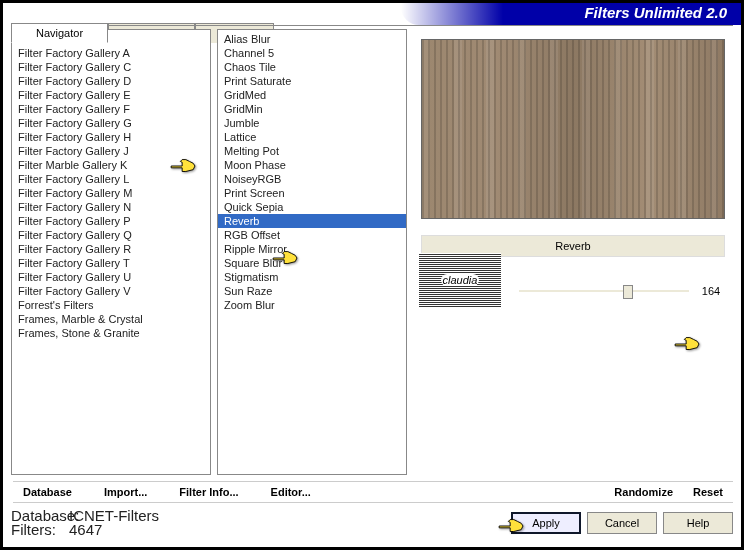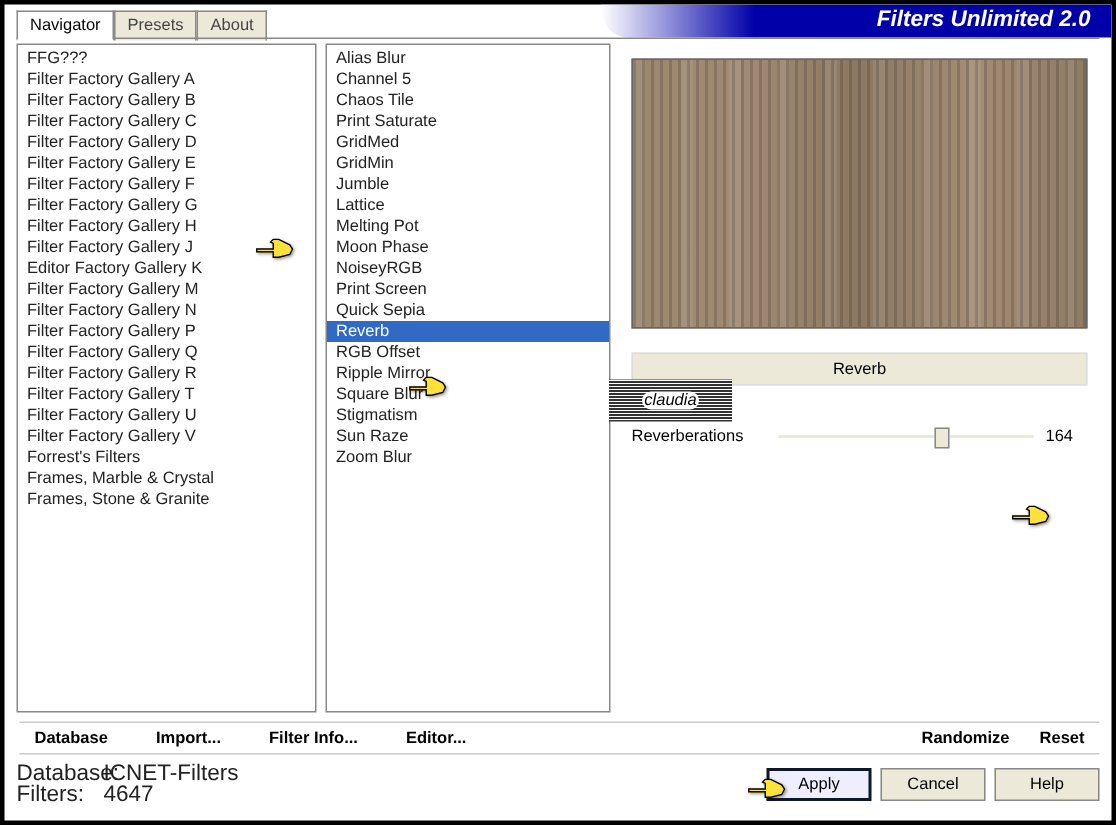--- a/index.html
+++ b/index.html
@@ -1,43 +1,43 @@
 <!DOCTYPE html>
 <html><head>
 <meta charset="utf-8">
 <style>
 * { box-sizing: border-box; margin: 0; padding: 0; }
 body { font-family: Tahoma, Arial, sans-serif; font-size: 11px; background: #fff; width: 744px; height: 550px; overflow: hidden; border: 3px solid #000; position: relative; }
 .title-bar { position: absolute; top: 0; right: 0; height: 22px; width: 340px; background: linear-gradient(90deg, #fff 0%, #0000a8 30%, #0000a8 100%); color: #fff; font-weight: bold; font-style: italic; font-size: 15px; text-align: right; padding-right: 14px; line-height: 20px; border-bottom-left-radius: 18px; }
 .tabs { position: absolute; top: 4px; left: 8px; display: flex; }
-.tab { padding: 3px 8px; border: 1px solid #888; border-bottom: none; background: #ece9d8; color: #444; cursor: pointer; margin-right: 0; position: relative; }
+.tab { padding: 3px 24px; border: 1px solid #888; border-bottom: none; background: #ece9d8; color: #444; cursor: pointer; margin-right: 0; position: relative; margin-top: 16px; }
 .tab.active { background: #fff; color: #000; z-index: 2; border-bottom: 1px solid #fff; }
 .tab-line { position: absolute; top: 22px; left: 8px; right: 8px; height: 1px; background: #888; }
 .panels { position: absolute; top: 26px; left: 8px; right: 8px; bottom: 72px; display: flex; gap: 6px; }
 .listbox { border: 1px solid #888; background: #fff; overflow-y: scroll; padding: 2px 0; }
 .listbox::-webkit-scrollbar { width: 16px; }
 .listbox::-webkit-scrollbar-track { background: #ece9d8; border-left: 1px solid #ccc; }
 .listbox::-webkit-scrollbar-thumb { background: #cdc7b8; border: 1px solid #888; }
 .cat-list { width: 200px; height: 100%; }
 .filter-list { width: 190px; height: 100%; }
 .list-item { padding: 1px 6px; white-space: nowrap; cursor: pointer; color: #222; }
 .list-item.selected { background: #316ac5; color: #fff; }
 .preview-pane { flex: 1; display: flex; flex-direction: column; padding-top: 10px; }
 .preview-img { height: 180px; margin: 0 8px 8px 8px; background: #8a7560; position: relative; overflow: hidden; border: 1px solid #666; }
 .preview-img::before { content: ""; position: absolute; inset: 0; background: repeating-linear-gradient(90deg, rgba(0,0,0,0.15) 0 2px, transparent 2px 6px), repeating-linear-gradient(90deg, rgba(255,255,255,0.08) 0 8px, transparent 8px 32px), linear-gradient(90deg, #9c876f, #a08a73, #8c7862, #a38d75, #8f7a64); }
-.watermark { position: absolute; left: 403px; top: 250px; width: 82px; height: 28px; background: repeating-linear-gradient(0deg, #333 0 1px, #fff 1px 2px); display: flex; align-items: center; justify-content: center; font-style: italic; font-size: 11px; color: #000; z-index: 5; }
+.watermark { position: absolute; left: 416px; top: 250px; width: 82px; height: 54px; background: repeating-linear-gradient(0deg, #333 0 1px, #fff 1px 2px); display: flex; align-items: center; justify-content: center; font-style: italic; font-size: 11px; color: #000; z-index: 5; }
 .watermark span { background: #fff; padding: 0 2px; border-radius: 8px; }
 .filter-name-bar { margin: 8px 8px 4px 8px; background: #ece9d8; text-align: center; padding: 4px; border: 1px solid #ddd; }
 .param-area { margin: 20px 8px 0 8px; }
 .param-row { display: flex; align-items: center; gap: 8px; font-size: 11px; }
 .param-row .label { width: 90px; }
 .slider { flex: 1; height: 20px; position: relative; }
 .slider-track { position: absolute; top: 9px; left: 0; right: 0; height: 2px; background: #ece9d8; }
 .slider-thumb { position: absolute; top: 4px; width: 10px; height: 14px; background: #ece9d8; border: 1px solid #888; transform: translateX(-50%); }
-.param-row .value { width: 28px; text-align: left; }
+.param-row .value { width: 28px; text-align: center; }
 .btn-row { position: absolute; left: 10px; right: 8px; bottom: 44px; height: 22px; display: flex; align-items: center; border-top: 1px solid #ccc; border-bottom: 1px solid #ccc; padding: 2px 0; }
 .link-btn { background: none; border: none; font-size: 11px; font-weight: bold; padding: 2px 10px; cursor: pointer; color: #000; margin-right: 12px; }
 .link-btn.right { margin-right: 0; }
 .spacer { flex: 1; }
 .status-row { position: absolute; left: 8px; right: 8px; bottom: 8px; height: 32px; display: flex; align-items: center; }
 .status-info { font-size: 15px; color: #222; line-height: 14px; }
 .status-info div { display: flex; }
 .status-info .k { width: 58px; }
 .std-btn { width: 70px; height: 22px; background: #ece9d8; border: 1px solid #888; font-size: 11px; cursor: pointer; margin-left: 6px; }
 .std-btn.primary { border: 2px solid #0f172a; background: #eef; }
@@ -53,29 +53,29 @@
   <div class="tab active">Navigator</div>
   <div class="tab">Presets</div>
   <div class="tab">About</div>
 </div>
 <div class="tab-line"></div>
 
 <div class="panels">
   <div class="listbox cat-list" id="cat-list">
       <div class="list-item">FFG???</div>
       <div class="list-item">Filter Factory Gallery A</div>
-      <div class="list-item">Filter Factory Gallery B</div>
       <div class="list-item">Filter Factory Gallery C</div>
       <div class="list-item">Filter Factory Gallery D</div>
       <div class="list-item">Filter Factory Gallery E</div>
       <div class="list-item">Filter Factory Gallery F</div>
       <div class="list-item">Filter Factory Gallery G</div>
       <div class="list-item">Filter Factory Gallery H</div>
       <div class="list-item">Filter Factory Gallery J</div>
-      <div class="list-item">Editor Factory Gallery K</div>
+      <div class="list-item">Filter Marble Gallery K</div>
+      <div class="list-item">Filter Factory Gallery L</div>
       <div class="list-item">Filter Factory Gallery M</div>
       <div class="list-item">Filter Factory Gallery N</div>
       <div class="list-item">Filter Factory Gallery P</div>
       <div class="list-item">Filter Factory Gallery Q</div>
       <div class="list-item">Filter Factory Gallery R</div>
       <div class="list-item">Filter Factory Gallery T</div>
       <div class="list-item">Filter Factory Gallery U</div>
       <div class="list-item">Filter Factory Gallery V</div>
       <div class="list-item">Forrest's Filters</div>
       <div class="list-item">Frames, Marble &amp; Crystal</div>

